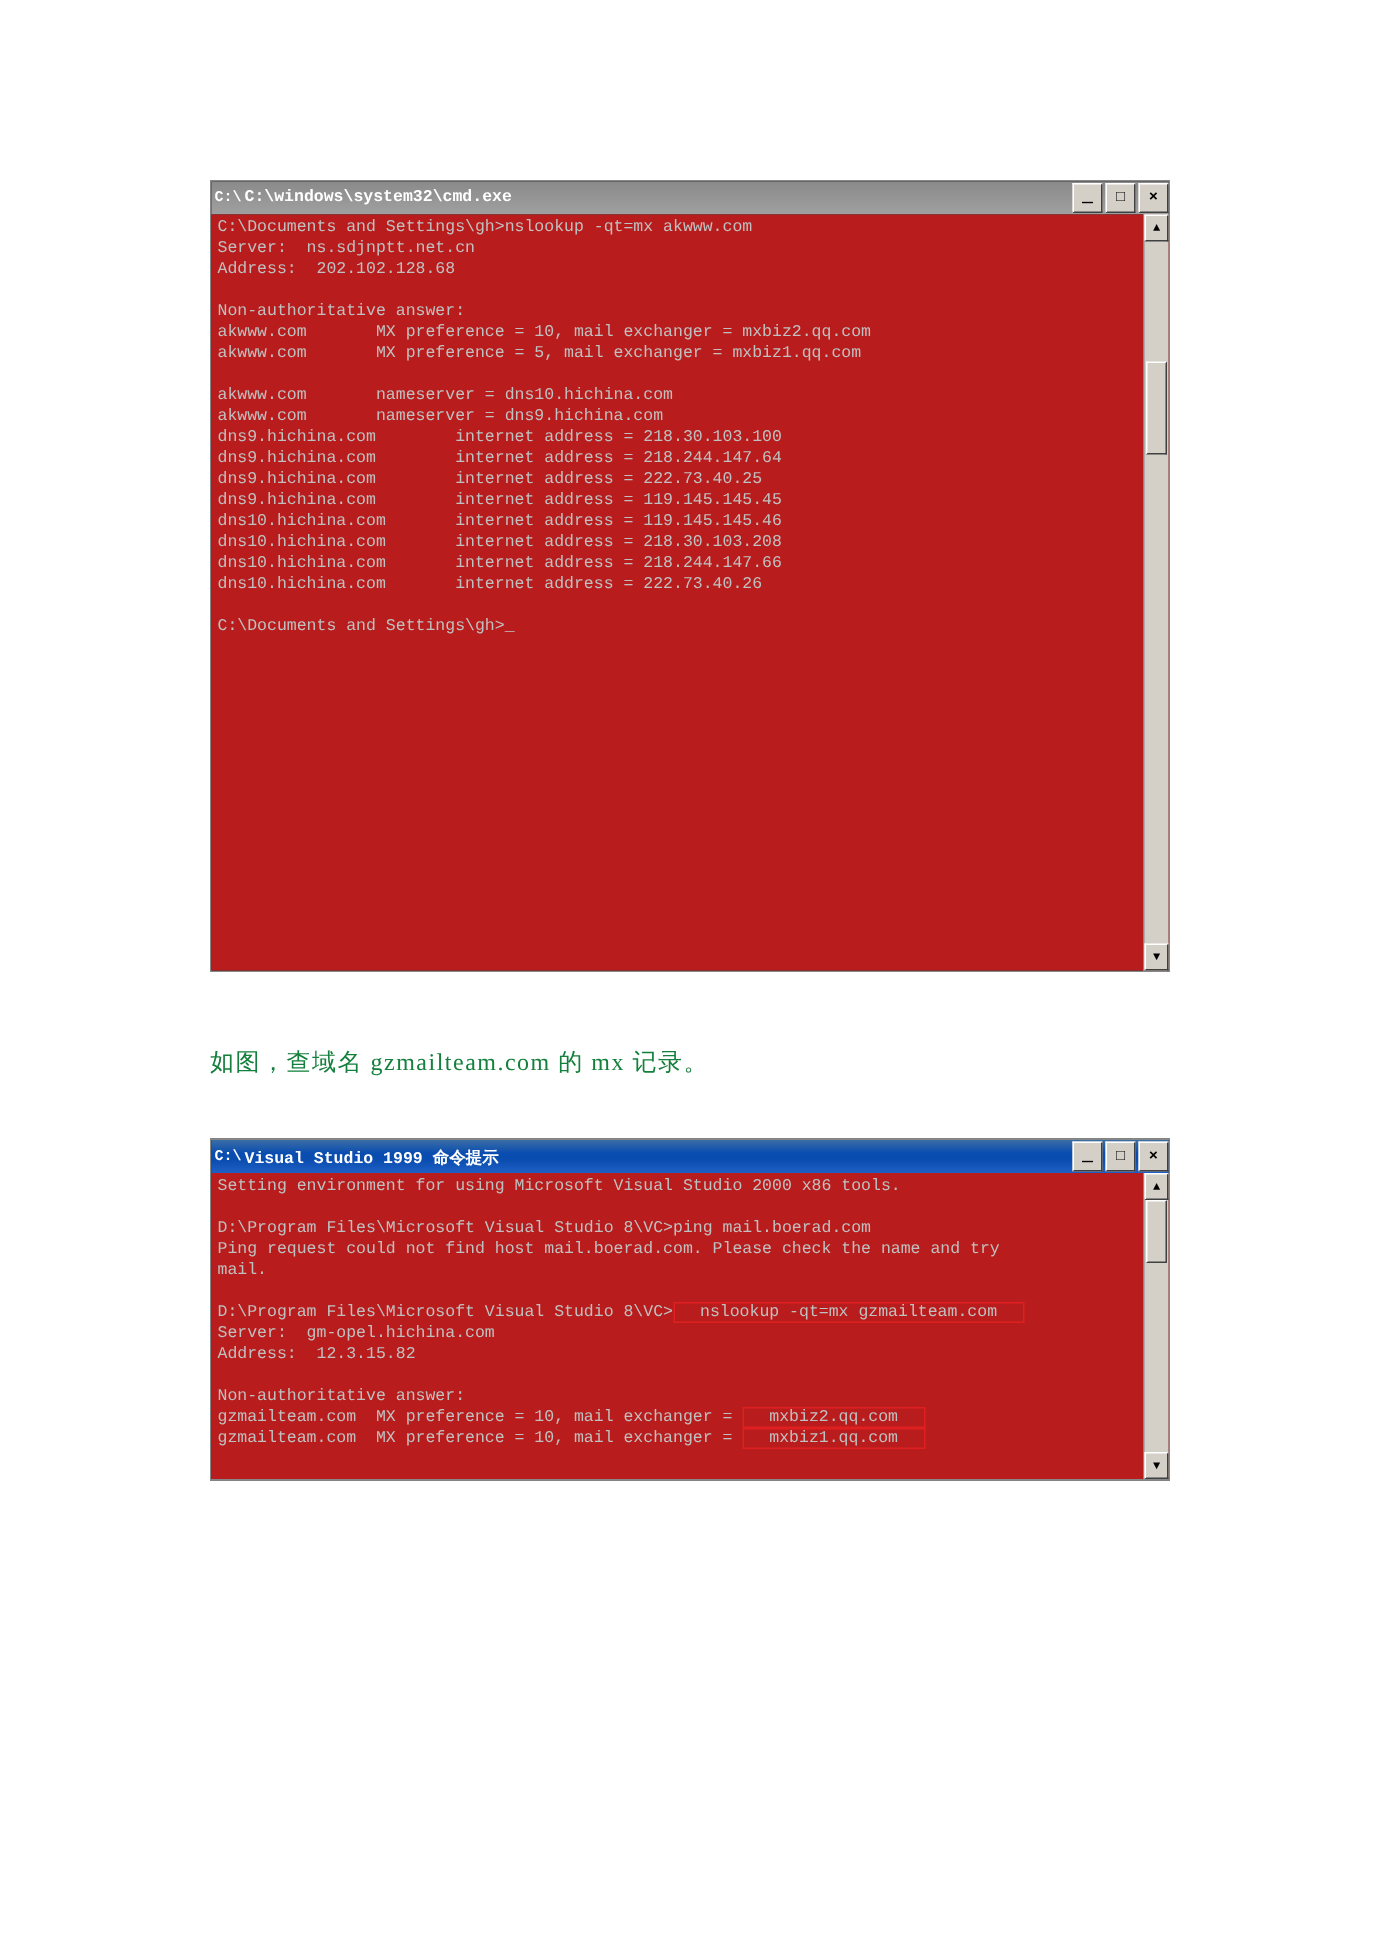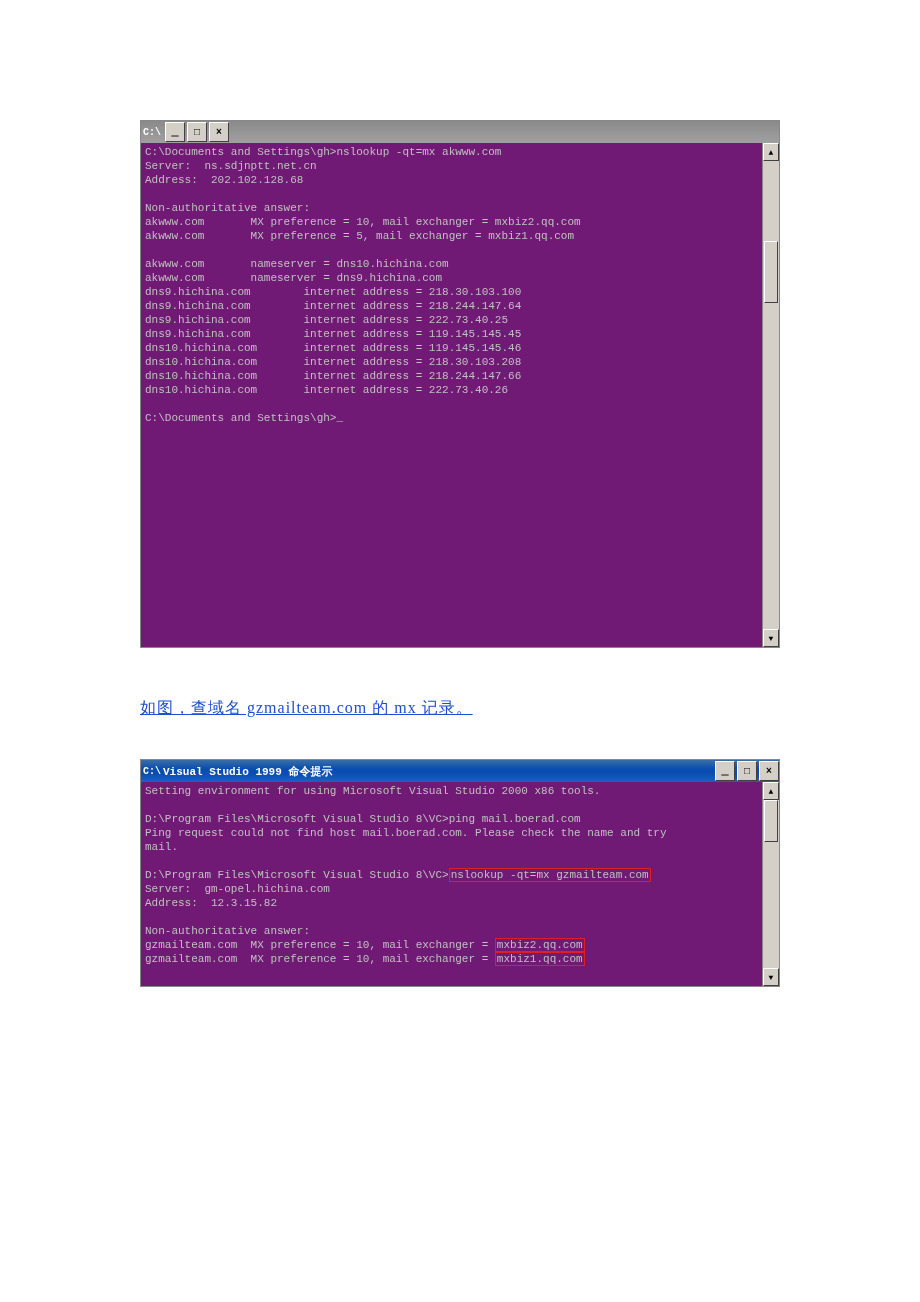--- a/index.html
+++ b/index.html
@@ -59,21 +59,21 @@
       display: inline-flex;
       align-items: center;
       justify-content: center;
       margin-left: 2px;
       line-height: 1;
       cursor: default;
       font-family: Arial, sans-serif;
     }
     .cmd-body-wrap {
       display: flex;
-      background: #701a75;
+      background: #b91c1c;
     }
     .cmd-body {
       flex: 1;
       color: #c0c0c0;
       font-size: 11px;
       line-height: 14px;
       white-space: pre;
       padding: 2px 4px;
       min-height: 200px;
       overflow: hidden;
@@ -103,42 +103,42 @@
       border: 1px solid #404040;
       border-top-color: #fff;
       border-left-color: #fff;
       margin: 0 1px;
     }
     .sb-track-top { height: 0; }
     .sb-track-mid { flex: 1; }
     .caption {
       font-size: 16px;
       letter-spacing: 1px;
-      color: #1d4ed8;
+      color: #15803d;
       margin: 20px 0 40px 0;
-      text-decoration: underline;
     }
     .redbox {
       border: 1px solid #e02020;
-      padding: 0 1px;
+      padding: 0 17px;
       color: #c0c0c0;
     }
     .window1 .cmd-body { height: 500px; }
     .window2 .cmd-body { height: 180px; }
     .window2 .sb-thumb { height: 40px; }
     .window2 .scrollbar .sb-track-mid { flex: 1; }
   </style>
 </head>
 <body>
 
 <div class="page">
 
   <div class="cmd-window window1">
     <div class="titlebar gray">
       <span class="tb-icon">C:\</span>
+      <span class="tb-title">C:\windows\system32\cmd.exe</span>
       <div class="win-buttons">
         <span class="win-btn">＿</span>
         <span class="win-btn">□</span>
         <span class="win-btn">×</span>
       </div>
     </div>
     <div class="cmd-body-wrap">
       <div class="cmd-body" id="body1">C:\Documents and Settings\gh&gt;nslookup -qt=mx akwww.com
 Server:  ns.sdjnptt.net.cn
 Address:  202.102.128.68

